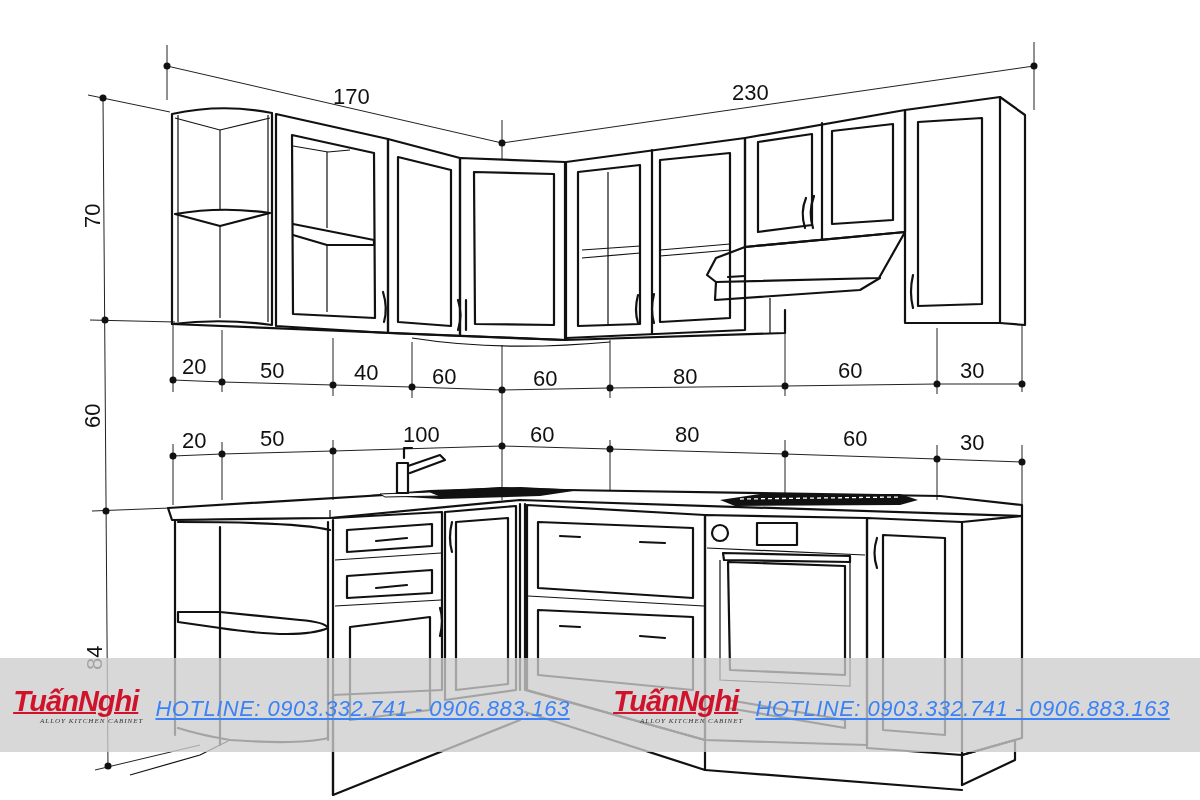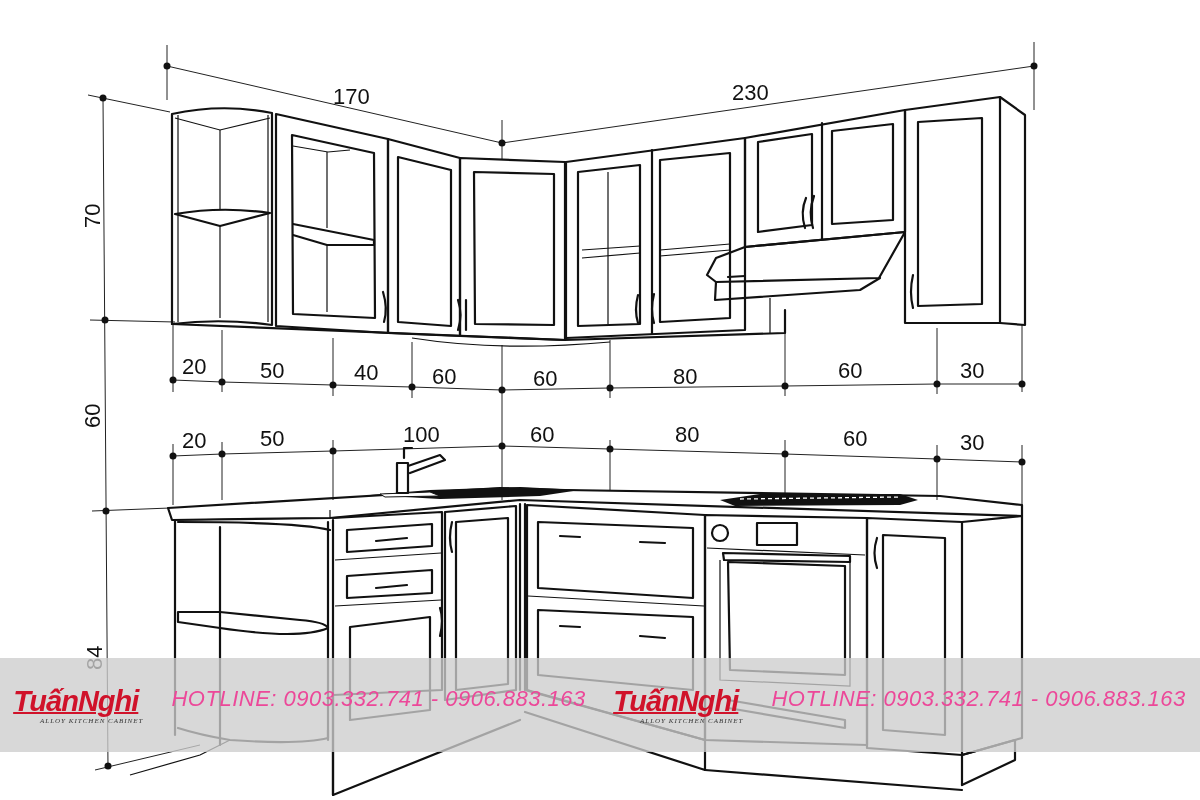--- a/index.html
+++ b/index.html
@@ -5,25 +5,25 @@
   html,body{margin:0;padding:0;background:#ffffff;}
   #stage{position:relative;width:1200px;height:800px;overflow:hidden;background:#fff;font-family:"Liberation Sans",sans-serif;}
   svg{position:absolute;left:0;top:0;}
   .ln{stroke:#111;stroke-width:2.2;fill:none;stroke-linejoin:round;stroke-linecap:round;}
   .lt{stroke:#111;stroke-width:1.2;fill:none;}
   .dim{stroke:#222;stroke-width:1;fill:none;}
   .dot{fill:#111;}
   .dimtxt{font-family:"Liberation Sans",sans-serif;font-size:22px;fill:#111;}
   .blk{fill:#111;}
   .band{position:absolute;left:0;top:658px;width:1200px;height:94px;background:rgba(205,205,205,0.78);}
-  .wm{position:absolute;top:686px;display:flex;align-items:flex-start;gap:28px;}
+  .wm{position:absolute;top:686px;display:flex;align-items:flex-start;gap:12px;}
   .logo{display:flex;flex-direction:column;align-items:center;}
   .logo-main{font-family:"Liberation Sans",sans-serif;font-style:italic;font-weight:bold;font-size:29px;color:#d0122a;letter-spacing:-1px;line-height:30px;text-decoration:underline;text-decoration-thickness:2px;}
   .logo-sub{font-family:"Liberation Serif",serif;font-style:italic;font-size:7px;color:#333;letter-spacing:1px;margin-top:1px;margin-left:32px;}
-  .hotline{font-family:"Liberation Sans",sans-serif;font-style:italic;font-size:22px;color:#ec4899;letter-spacing:0.5px;}
+  .hotline{font-family:"Liberation Sans",sans-serif;font-style:italic;font-size:22px;color:#3b82f6;margin-top:10px;letter-spacing:0.5px;text-decoration:underline;}
 </style>
 </head>
 <body>
 
 <div id="stage">
 <svg width="1200" height="800" viewBox="0 0 1200 800">
 
   <g>
 
     <line class="dim" x1="167" y1="45" x2="167" y2="100"></line>

